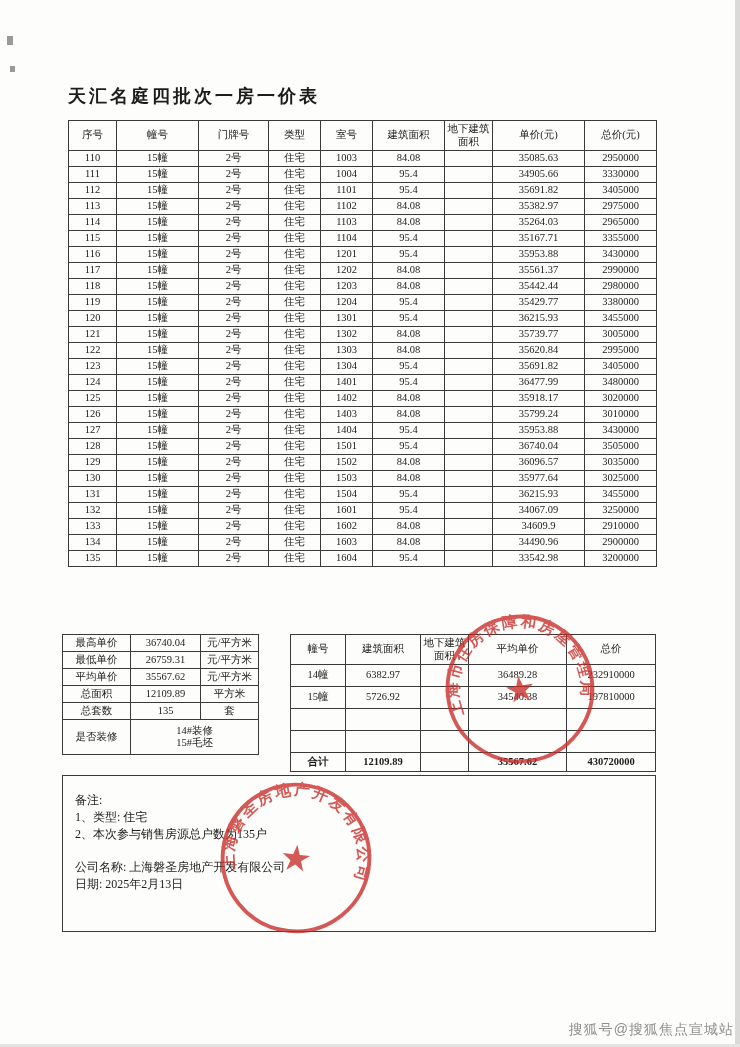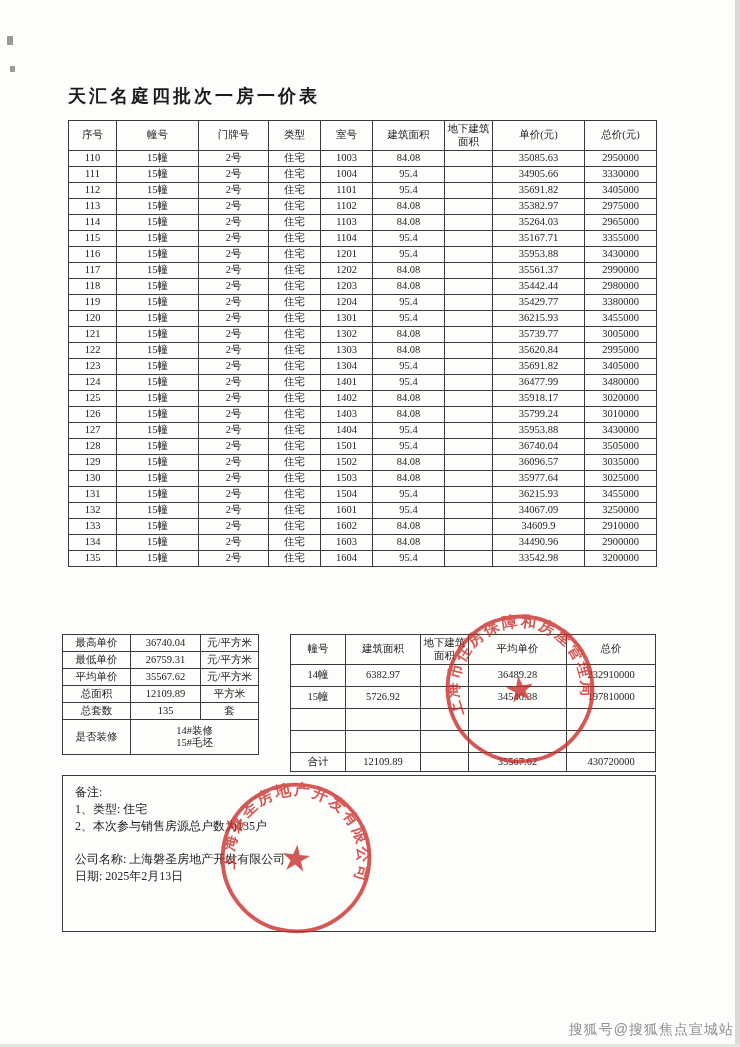--- a/index.html
+++ b/index.html
@@ -33,25 +33,25 @@
   .main-table { left:68px; top:120px; width:588px; }
   .main-table thead td { height:30px; }
 
   .left-summary { left:62px; top:634px; width:196px; }
   .left-summary td { height:17px; }
   .left-summary tr:last-child td { height:35px; }
 
   .right-summary { left:290px; top:634px; width:365px; }
   .right-summary thead td { height:30px; }
   .right-summary td { height:22px; }
-  .right-summary tbody tr:last-child td { height:19px; }
+  .right-summary tbody tr:last-child td { height:19px;font-weight:bold; }
 
   .notes {
     position:absolute; left:62px; top:775px; width:594px; height:157px;
-    border:1px solid #3a3a3a; font-size:12px; padding:8px 12px;
+    border:1px solid #3a3a3a; font-size:12px; padding:16px 12px;
   }
   .notes-label { line-height:17px; }
   .notes-line { line-height:17px; }
   .notes-company { margin-top:16px; line-height:17px; }
   .notes-date { line-height:17px; }
 
   .stamp { position:absolute; opacity:0.78; }
   .stamp1 { left:443px; top:612px; width:154px; height:154px; transform:rotate(-8deg); }
   .stamp2 { left:218px; top:780px; width:156px; height:156px; transform:rotate(6deg); }
   .stamp-ring { fill:none; stroke:#c92a27; stroke-width:5px; }

